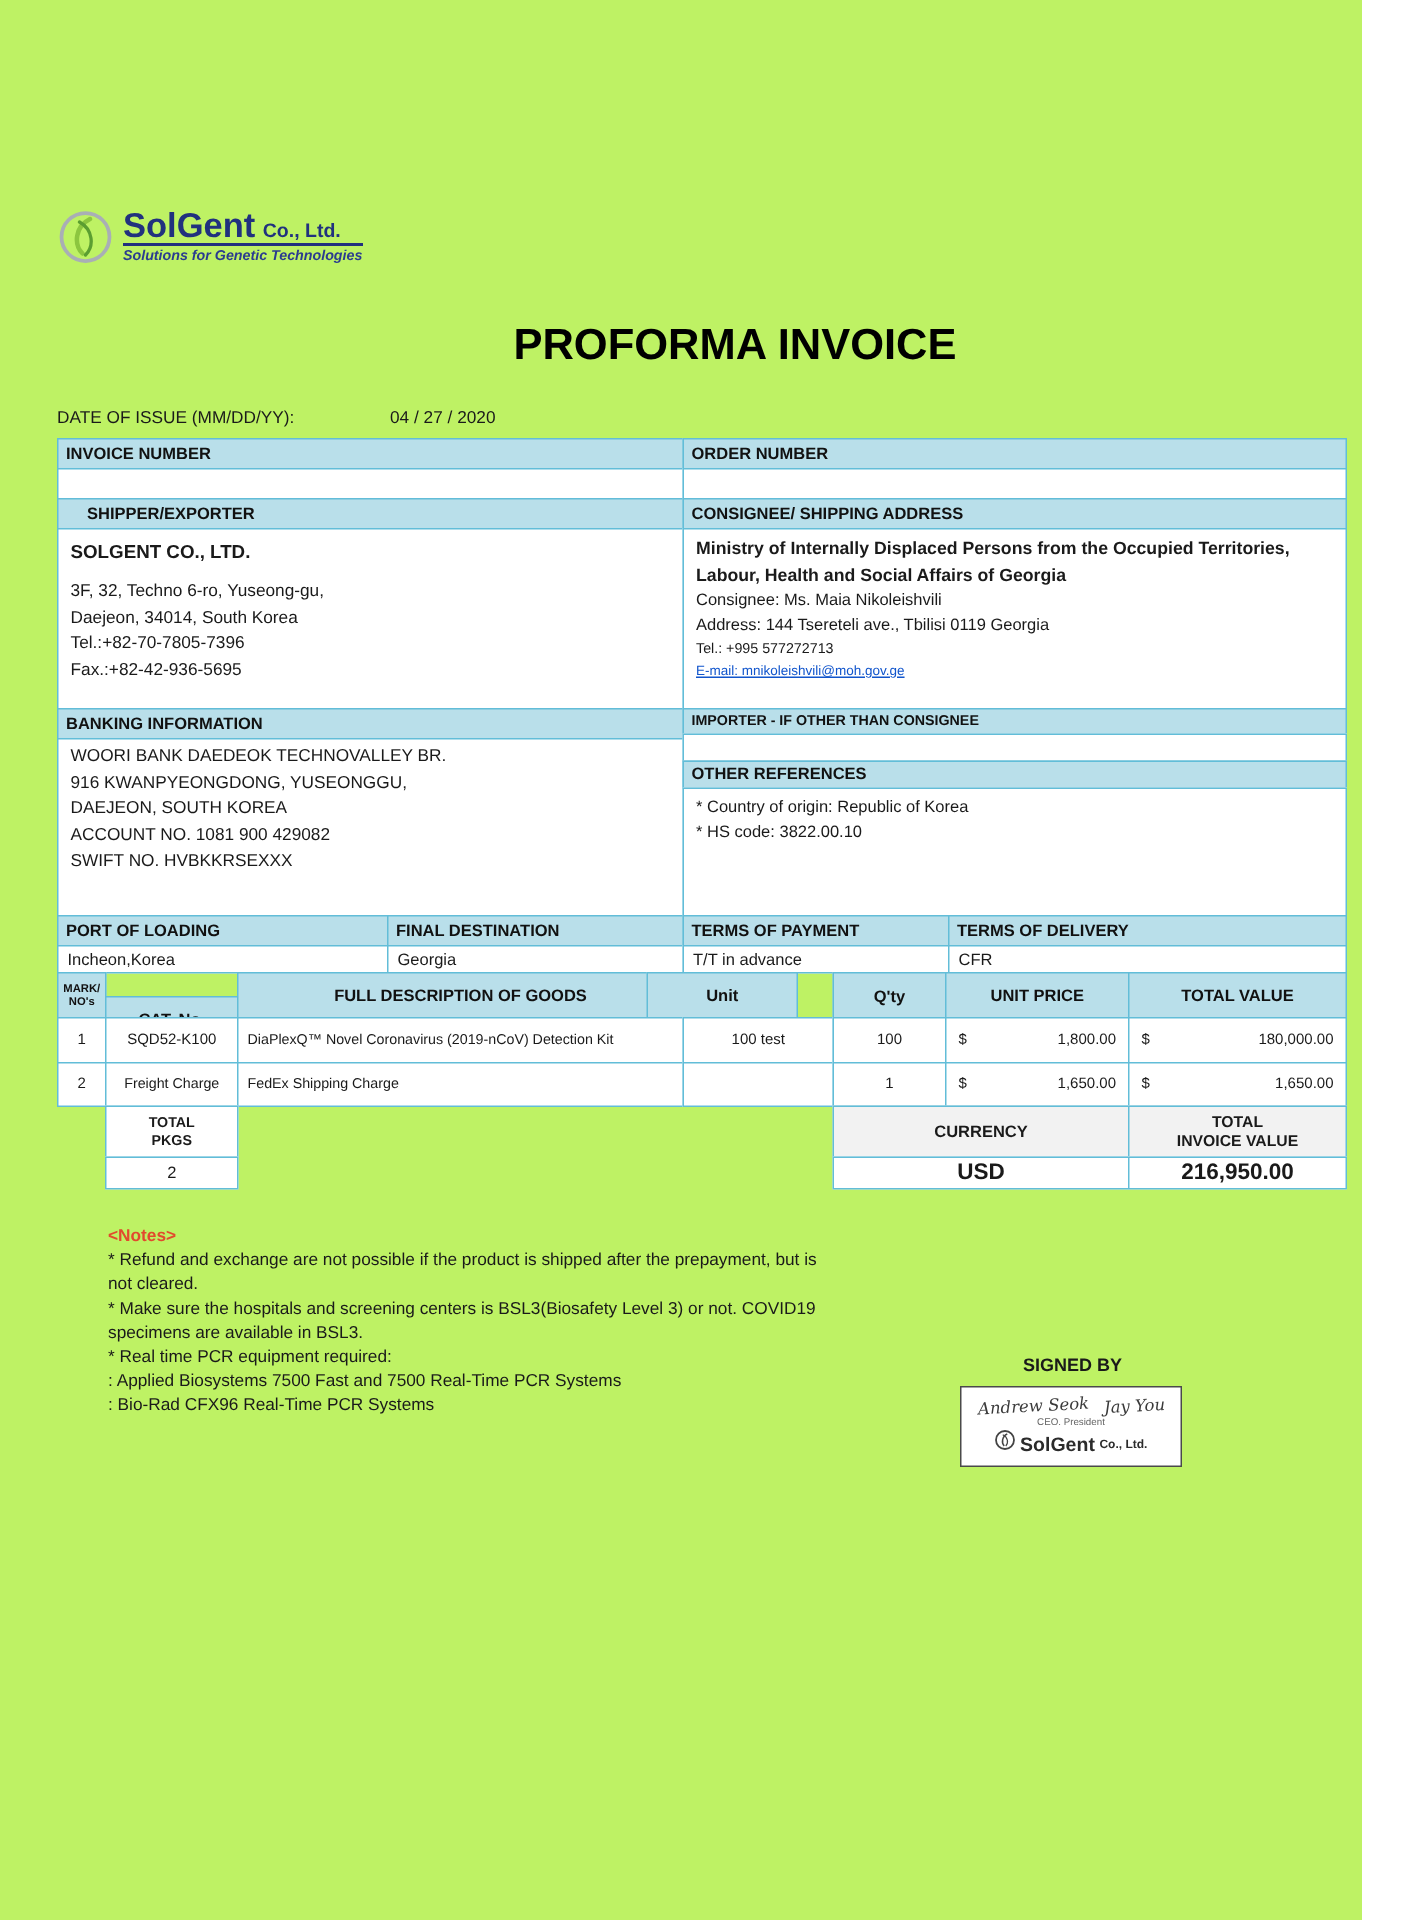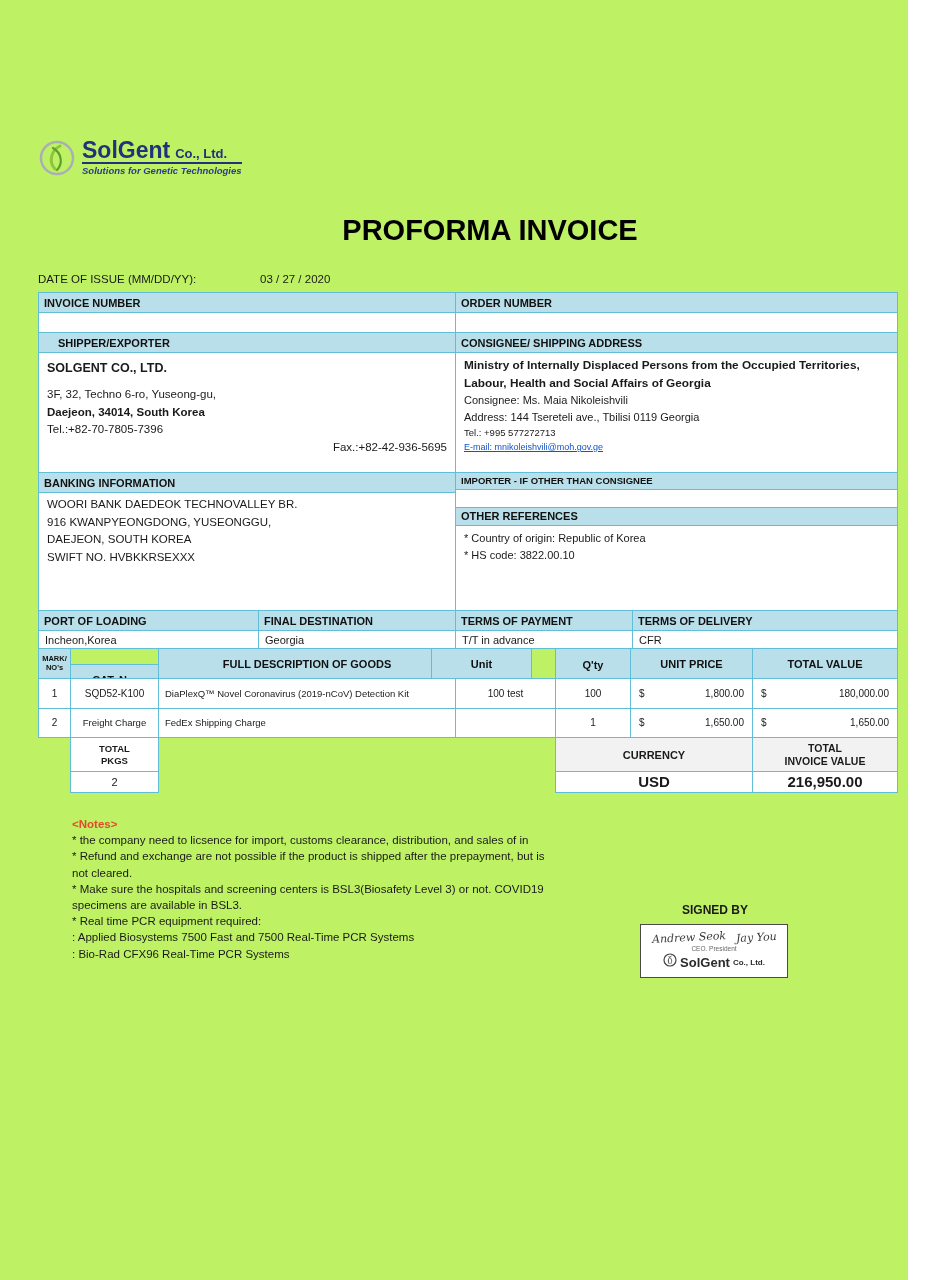--- a/index.html
+++ b/index.html
@@ -43,53 +43,54 @@
         <span class="logo-name">SolGent</span>
         <span class="logo-suffix">Co., Ltd.</span>
       </span>
       <span class="logo-tag" style="display:block;">Solutions for Genetic Technologies</span>
     </span>
   </div>
 
   <div class="abs title" style="left:0;top:214px;width:936px;text-align:center;padding-left:44px;">PROFORMA INVOICE</div>
 
   <div class="abs" style="left:38px;top:273px;font-size:11.5px;">DATE OF ISSUE (MM/DD/YY):</div>
-  <div class="abs" style="left:260px;top:273px;font-size:11.5px;">03 / 27 / 2020</div>
+  <div class="abs" style="left:260px;top:273px;font-size:11.5px;">04 / 27 / 2020</div>
 
   <div class="cell hdr" style="left:38px;top:292px;width:418px;height:21px;">INVOICE NUMBER</div>
   <div class="cell hdr" style="left:455px;top:292px;width:443px;height:21px;">ORDER NUMBER</div>
   <div class="cell pad" style="left:38px;top:312px;width:418px;height:21px;"></div>
   <div class="cell pad" style="left:455px;top:312px;width:443px;height:21px;"></div>
 
   <div class="cell hdr" style="left:38px;top:332px;width:418px;height:21px;padding-left:19px;">SHIPPER/EXPORTER</div>
   <div class="cell hdr" style="left:455px;top:332px;width:443px;height:21px;">CONSIGNEE/ SHIPPING ADDRESS</div>
 
   <div class="cell" style="left:38px;top:352px;width:418px;height:121px;padding:6px 8px;">
     <div style="font-weight:bold;font-size:12.5px;margin-bottom:9px;">SOLGENT CO., LTD.</div>
     <div style="font-size:11.5px;line-height:17.5px;">3F, 32, Techno 6-ro, Yuseong-gu,</div>
-    <div style="font-size:11.5px;line-height:17.5px;font-weight:bold;">Daejeon, 34014, South Korea</div>
+    <div style="font-size:11.5px;line-height:17.5px;">Daejeon, 34014, South Korea</div>
     <div style="font-size:11.5px;line-height:17.5px;">Tel.:+82-70-7805-7396</div>
-    <div style="font-size:11.5px;line-height:17.5px;text-align:right;">Fax.:+82-42-936-5695</div>
+    <div style="font-size:11.5px;line-height:17.5px;">Fax.:+82-42-936-5695</div>
   </div>
 
   <div class="cell" style="left:455px;top:352px;width:443px;height:121px;padding:3px 8px;">
     <div style="font-weight:bold;font-size:11.8px;line-height:18px;">Ministry of Internally Displaced Persons from the Occupied Territories, Labour, Health and Social Affairs of Georgia</div>
     <div style="font-size:11px;line-height:16.5px;">Consignee: Ms. Maia Nikoleishvili</div>
     <div style="font-size:11px;line-height:16.5px;">Address: 144 Tsereteli ave., Tbilisi 0119 Georgia</div>
     <div style="font-size:9.5px;line-height:15px;">Tel.: +995 577272713</div>
     <div class="link" style="line-height:15px;">E-mail: mnikoleishvili@moh.gov.ge</div>
   </div>
 
   <div class="cell hdr" style="left:38px;top:472px;width:418px;height:21px;">BANKING INFORMATION</div>
   <div class="cell hdr" style="left:455px;top:472px;width:443px;height:18px;font-size:9.5px;line-height:14px;">IMPORTER - IF OTHER THAN CONSIGNEE</div>
 
   <div class="cell" style="left:38px;top:492px;width:418px;height:119px;padding:3px 8px;">
     <div style="font-size:11.5px;line-height:17.5px;">WOORI BANK DAEDEOK TECHNOVALLEY BR.</div>
     <div style="font-size:11.5px;line-height:17.5px;">916 KWANPYEONGDONG, YUSEONGGU,</div>
     <div style="font-size:11.5px;line-height:17.5px;">DAEJEON, SOUTH KOREA</div>
+    <div style="font-size:11.5px;line-height:17.5px;">ACCOUNT NO. 1081 900 429082</div>
     <div style="font-size:11.5px;line-height:17.5px;">SWIFT NO. HVBKKRSEXXX</div>
   </div>
 
   <div class="cell pad" style="left:455px;top:489px;width:443px;height:19px;"></div>
   <div class="cell hdr" style="left:455px;top:507px;width:443px;height:19px;font-size:11px;line-height:15px;">OTHER REFERENCES</div>
   <div class="cell" style="left:455px;top:525px;width:443px;height:87px;padding:4px 8px;">
     <div style="font-size:11px;line-height:16.5px;">* Country of origin: Republic of Korea</div>
     <div style="font-size:11px;line-height:16.5px;">* HS code: 3822.00.10</div>
   </div>
 
@@ -150,21 +151,20 @@
   <div class="cell ctr gray" style="left:752px;top:737px;width:146px;height:35px;font-size:10.5px;font-weight:bold;line-height:13px;flex-direction:column;">
     <span>TOTAL</span>
     <span>INVOICE VALUE</span>
   </div>
   <div class="cell ctr" style="left:70px;top:771px;width:89px;height:22px;font-size:11px;">2</div>
   <div class="cell ctr" style="left:555px;top:771px;width:198px;height:22px;font-size:15px;font-weight:bold;">USD</div>
   <div class="cell ctr" style="left:752px;top:771px;width:146px;height:22px;font-size:15px;font-weight:bold;">216,950.00</div>
 
   <div class="abs" style="left:72px;top:816px;width:560px;">
     <div class="notes-hdr">&lt;Notes&gt;</div>
-    <div class="notes-line">* the company need to licsence for import, customs clearance, distribution, and sales of in</div>
     <div class="notes-line">* Refund and exchange are not possible if the product is shipped after the prepayment, but is</div>
     <div class="notes-line">not cleared.</div>
     <div class="notes-line">* Make sure the hospitals and screening centers is BSL3(Biosafety Level 3) or not. COVID19</div>
     <div class="notes-line">specimens are available in BSL3.</div>
     <div class="notes-line">* Real time PCR equipment required:</div>
     <div class="notes-line">: Applied Biosystems 7500 Fast and  7500 Real-Time PCR Systems</div>
     <div class="notes-line">: Bio-Rad CFX96 Real-Time PCR Systems</div>
   </div>
 
   <div class="abs" style="left:640px;top:903px;width:150px;text-align:center;font-weight:bold;font-size:12px;">SIGNED BY</div>

